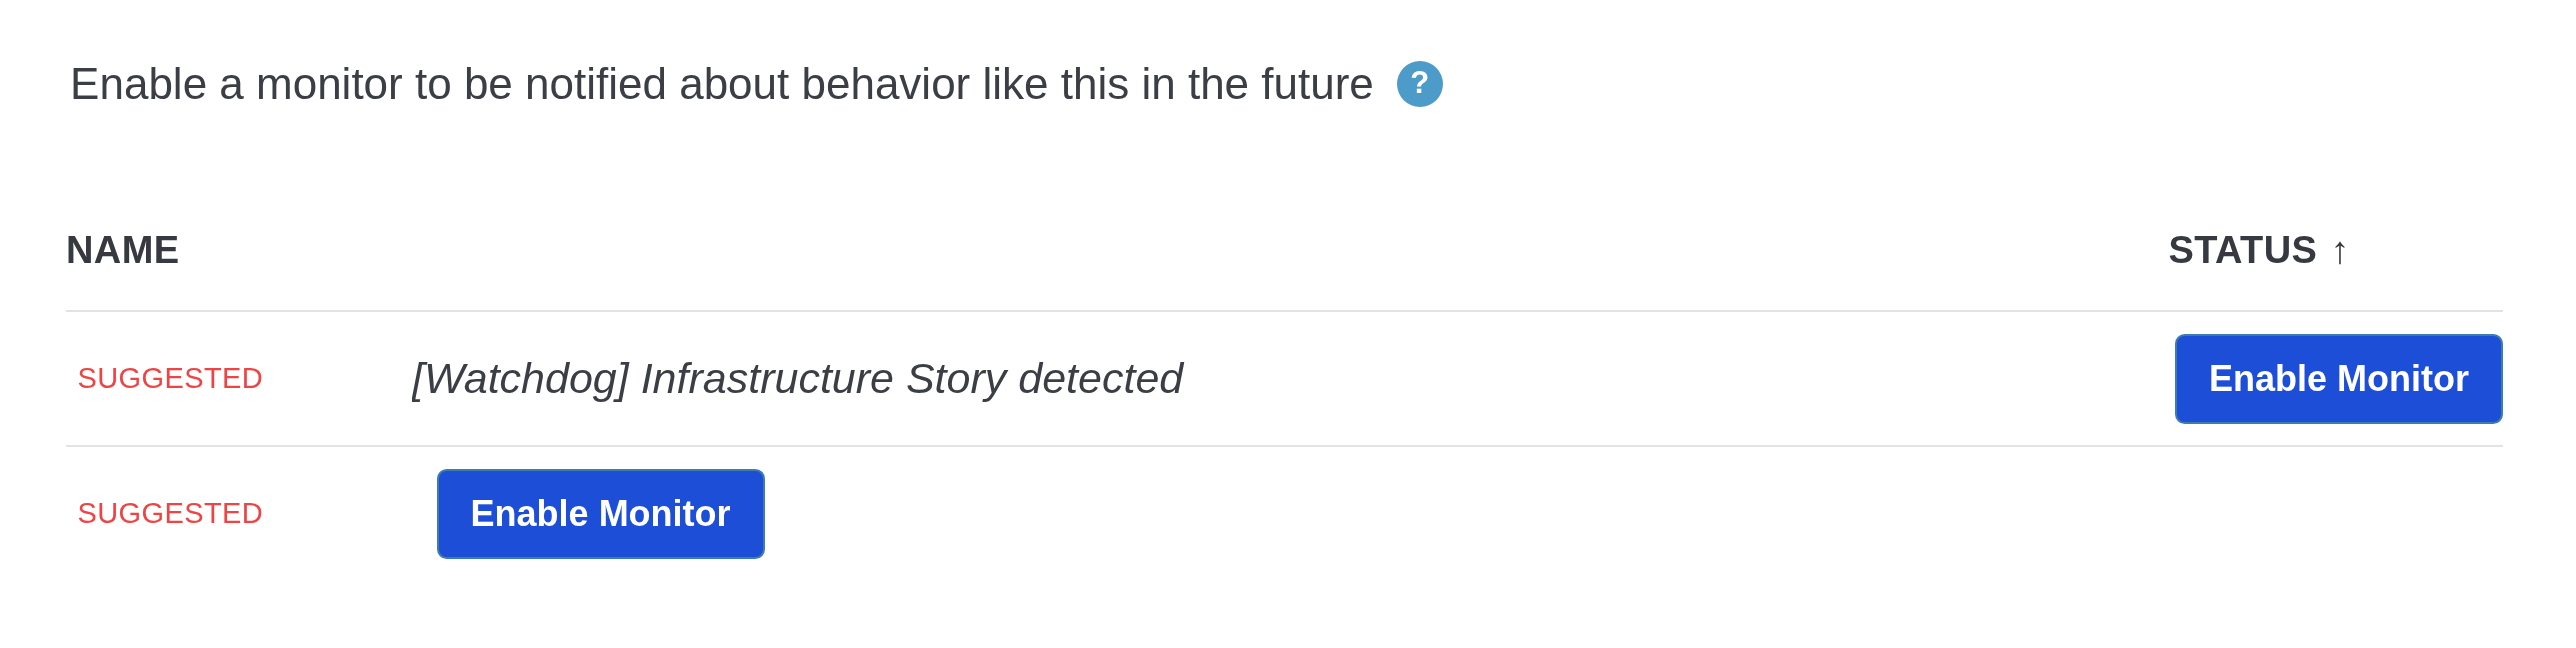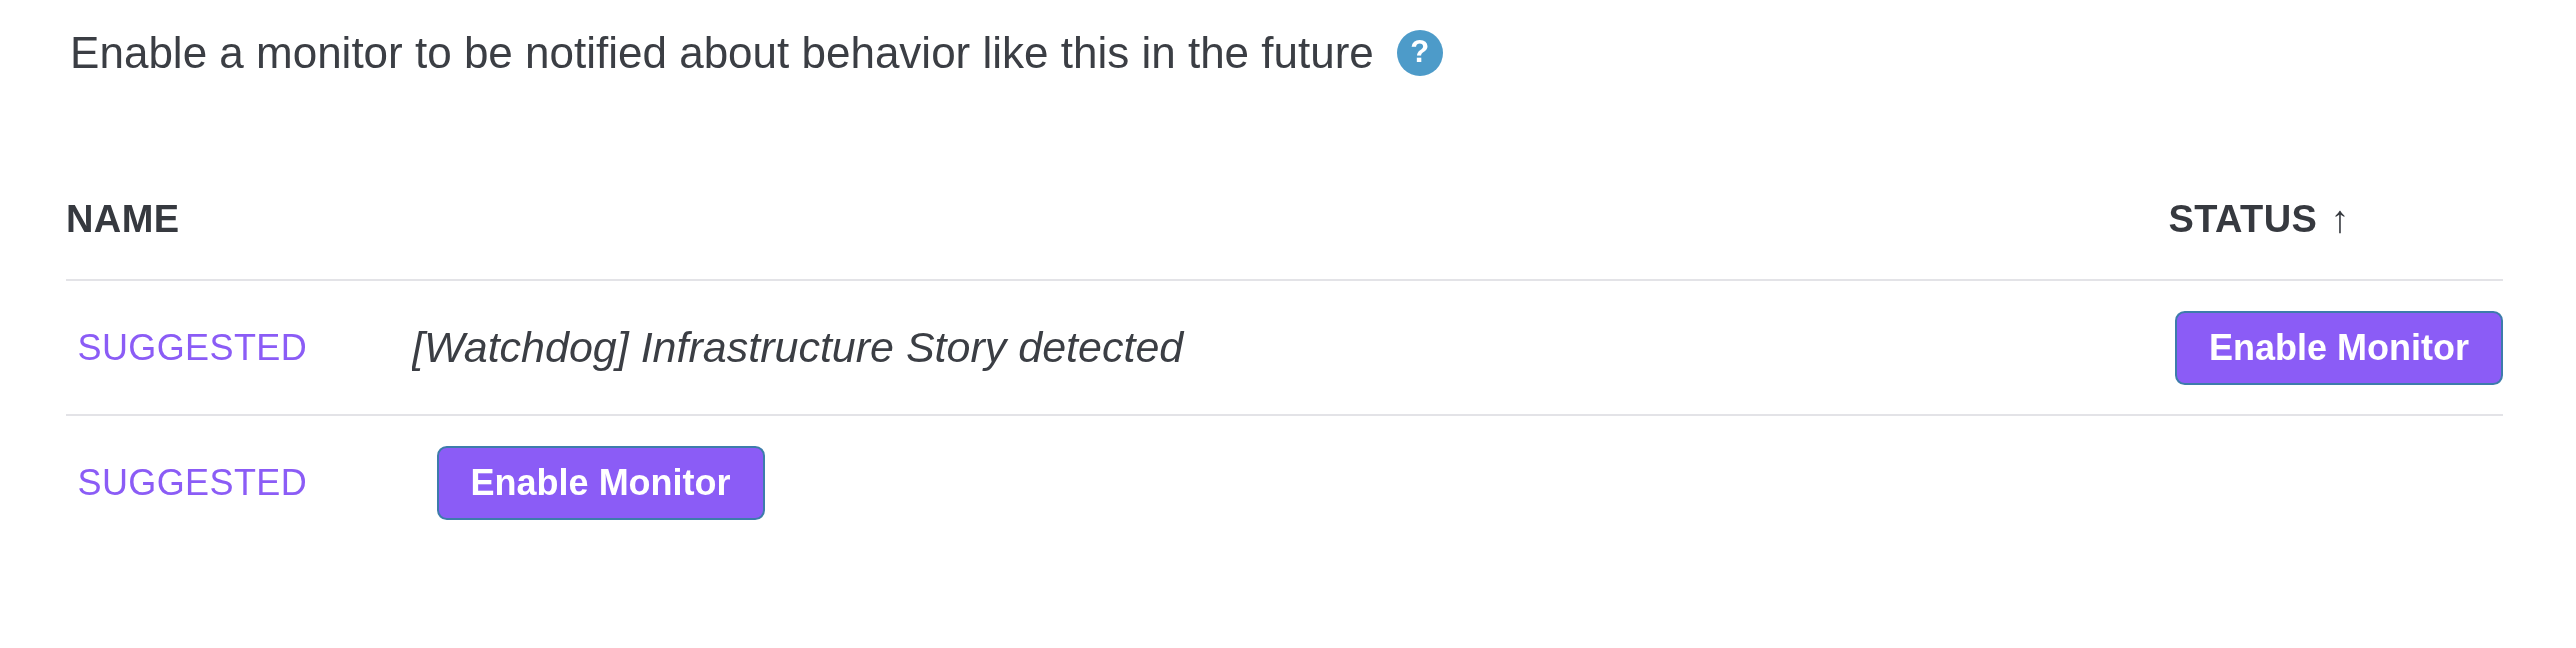--- a/index.html
+++ b/index.html
@@ -8,21 +8,21 @@
     padding: 0;
     background: #ffffff;
     font-family: "Liberation Sans", sans-serif;
   }
   body {
     width: 2576px;
     height: 649px;
     overflow: hidden;
   }
   .page {
-    padding: 26px 73px 0 66px;
+    padding: 57px 73px 0 66px;
     width: 100%;
     height: 100%;
   }
   
   .heading-wrap {
     display: flex;
     align-items: center;
     gap: 23px;
     margin-left: 4.1px;
     height: 54px;
@@ -81,41 +81,41 @@
     margin-left: 13px;
     display: inline-block;
   }
   .row {
     display: flex;
     align-items: center;
     height: 135px;
     border-top: 2.5px solid #e3e3e7;
   }
   .status-badge {
-    font-size: 36px;
-    color: #8b5cf6;
+    font-size: 29px;
+    color: #ef4444;
     letter-spacing: 0.4px;
     white-space: nowrap;
   }
   .row-name {
     font-size: 43px;
     color: #3b3e44;
     white-space: nowrap;
     overflow: hidden;
     text-overflow: ellipsis;
     font-style: italic;
   }
   .col-action {
     flex: 0 0 auto;
     margin-left: 24.6px;
   }
   .enable-btn {
     width: 328px;
-    height: 74px;
-    background: #8b5cf6;
+    height: 90px;
+    background: #1d4ed8;
     border: 2.5px solid #3d7cab;
     border-radius: 9.8px;
     color: #ffffff;
     font-family: "Liberation Sans", sans-serif;
     font-size: 36px;
     font-weight: 600;
     display: flex;
     align-items: center;
     justify-content: center;
     cursor: pointer;

